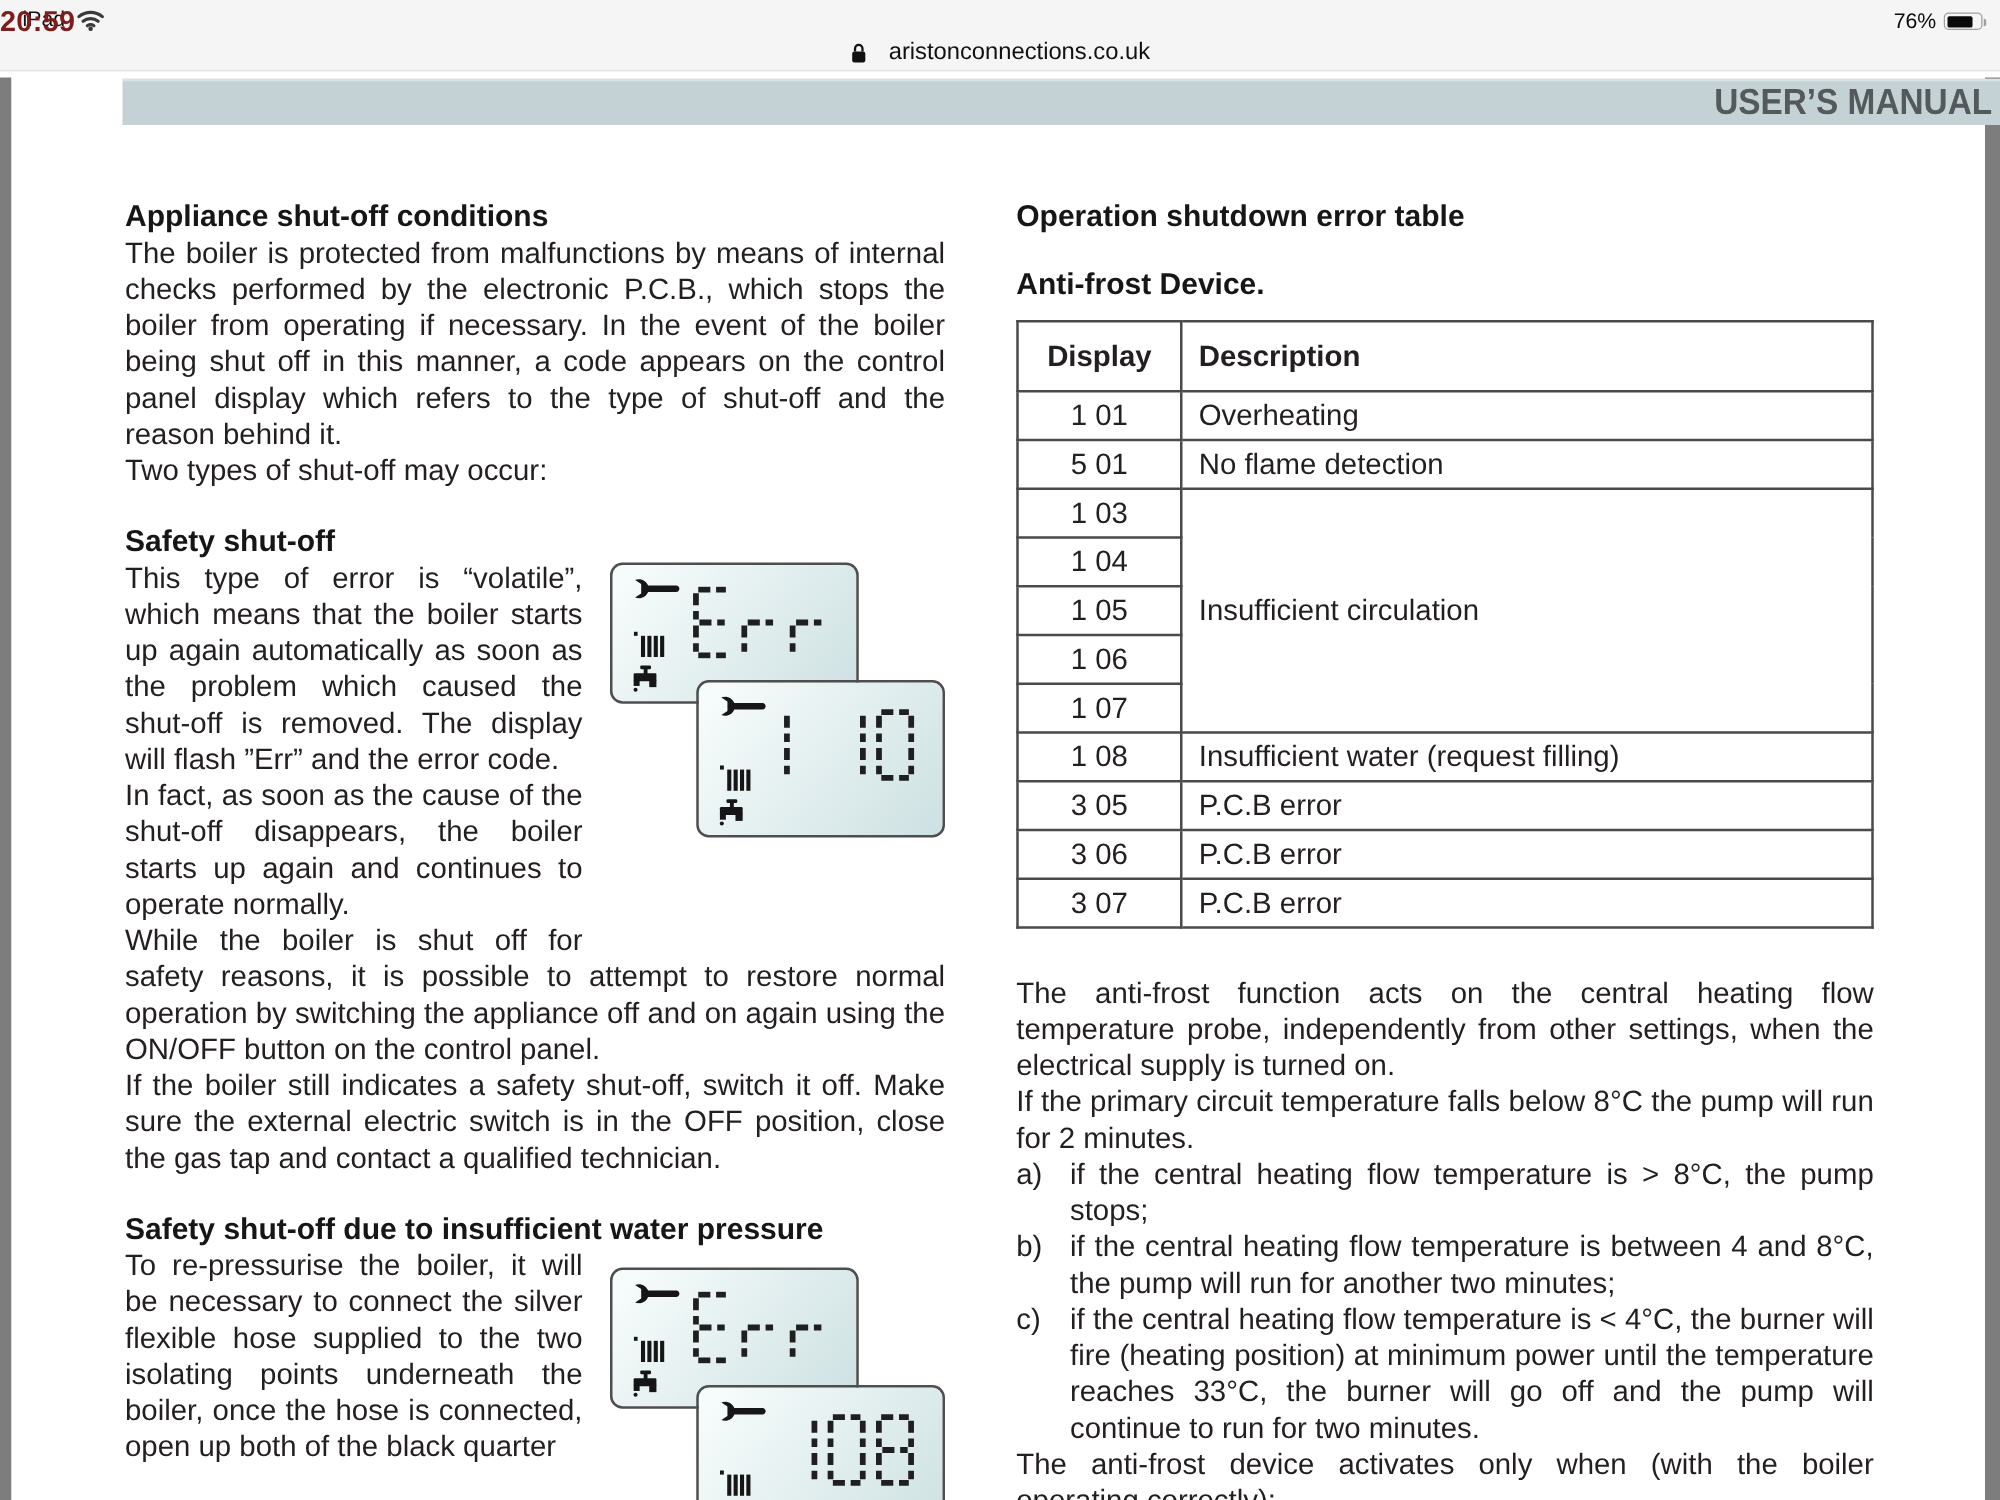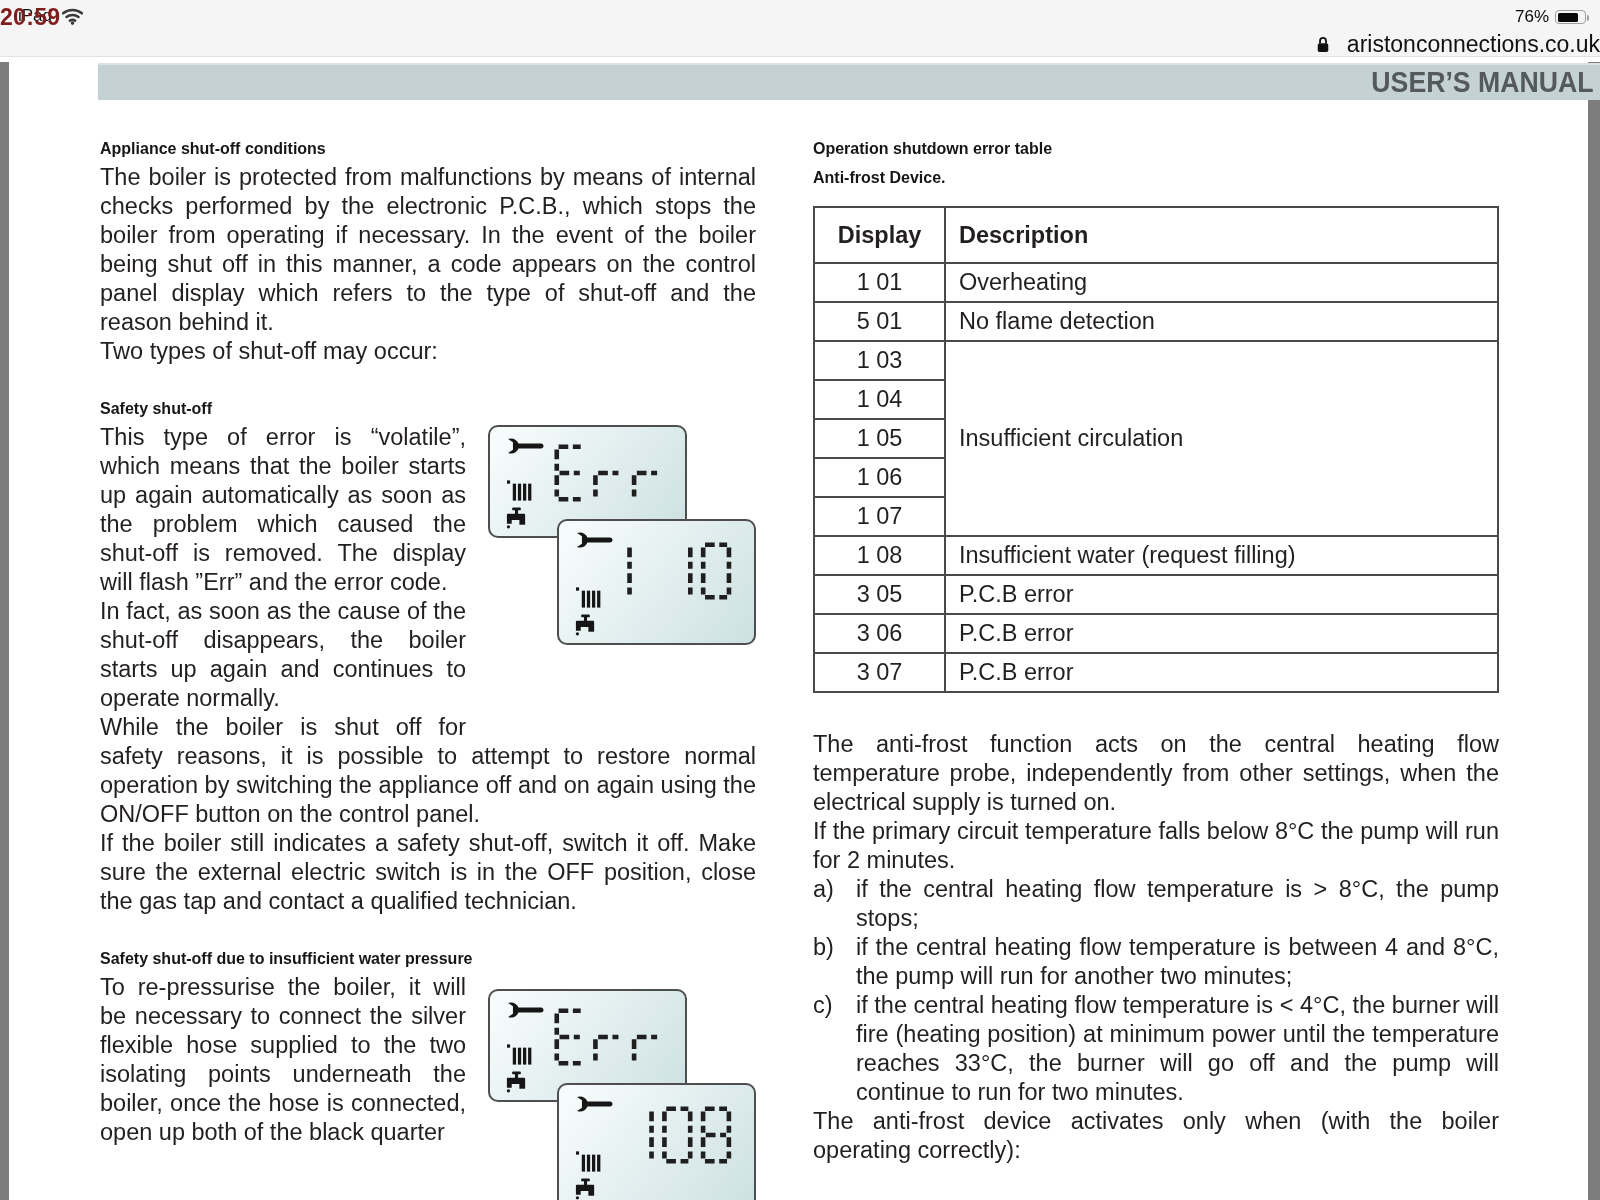--- a/index.html
+++ b/index.html
@@ -13,40 +13,40 @@
   .statusbar {
     position:absolute; top:0; left:0; right:0; height:57px;
     background:#f5f5f6; border-bottom:1px solid #e2e2e2; z-index:10;
   }
   .sb-left { position:absolute; left:18px; top:6px; display:flex; align-items:center; gap:9px; font-size:17px; color:#111; }
   .sb-time { position:absolute; left:0; right:0; top:4px; text-align:left; font-size:23px; font-weight:bold; letter-spacing:.3px; color:#7f1d1d; }
   .sb-right { position:absolute; right:14px; top:7px; display:flex; align-items:center; gap:6px; font-size:17px; color:#0a0a0a; }
   .battery { width:31px; height:14px; border:1.5px solid #9f9fa2; border-radius:4px; position:relative; background:#f5f5f6; }
   .battery .fill { position:absolute; left:1.5px; top:1.5px; bottom:1.5px; width:72%; background:#0a0a0a; border-radius:1.5px; }
   .battery .nub { position:absolute; right:-4px; top:3.5px; width:2.5px; height:6px; background:#9f9fa2; border-radius:0 2px 2px 0; }
-  .url-row { position:absolute; left:0; right:0; top:31px; display:flex; justify-content:flex-end; align-items:center; gap:17px; font-size:23px; color:#111; }
+  .url-row { position:absolute; left:0; right:0; top:31px; display:flex; justify-content:center; align-items:center; gap:17px; font-size:19px; color:#111; }
 
   
   .viewer { position:absolute; top:57px; left:0; right:0; bottom:0; background:#ffffff; }
   .strip { position:absolute; top:5px; bottom:0; background:#7d7d7d; }
   .strip.left  { left:0;  width:9px; }
   .strip.right { right:0; width:12px; }
 
   .band { position:absolute; left:98px; top:6px; width:1524px; height:37px; background:#c5d2d5; border-top:2px solid #d9e2e4; }
   .band-title {
     position:absolute; right:28px; top:50%;
     transform:translateY(-52%) scaleX(.92); transform-origin:right center;
     font-size:29px; font-weight:bold; color:#54595b; white-space:nowrap;
   }
 
   .col { position:absolute; top:77px; font-size:23.5px; line-height:29px; color:#231f20; }
   .col.leftcol  { left:100px; width:656px; }
   .col.rightcol { left:813px; width:686px; }
 
-  h3.doc-h { font-size:16px; line-height:29px; font-weight:bold; color:#161616; }
+  h3.doc-h { font-size:24px; line-height:29px; font-weight:bold; color:#161616;margin-top:25px; }
   p.just { text-align:justify; }
   section.gap { margin-top:28px; }
 
   
   .fig { float:right; width:268px; position:relative; margin-left:22px; }
   .fig-1 { height:292px; margin-top:2px; }
   .fig-2 { height:262px; margin-top:16px; }
   .lcd {
     position:absolute; border:2px solid #4e4e4e; border-radius:10px;
     background:linear-gradient(128deg, #f6fbfb 8%, #cfe2e3 95%);

